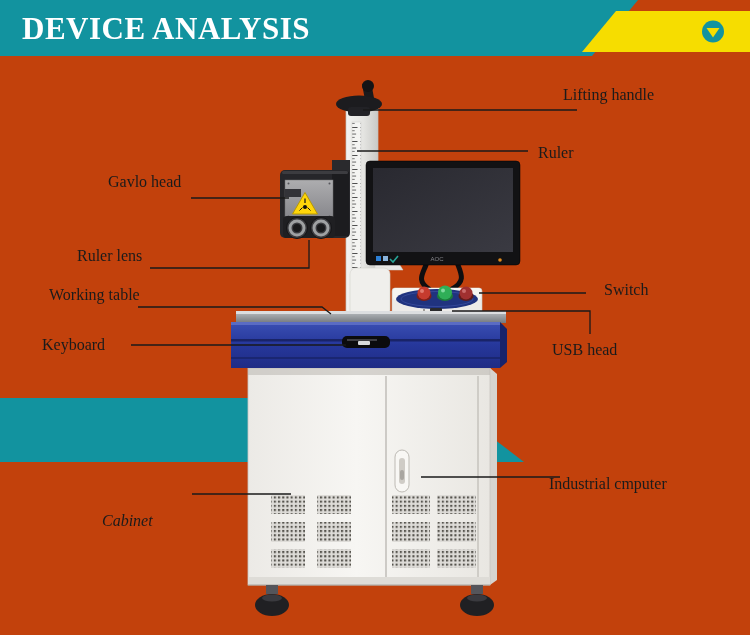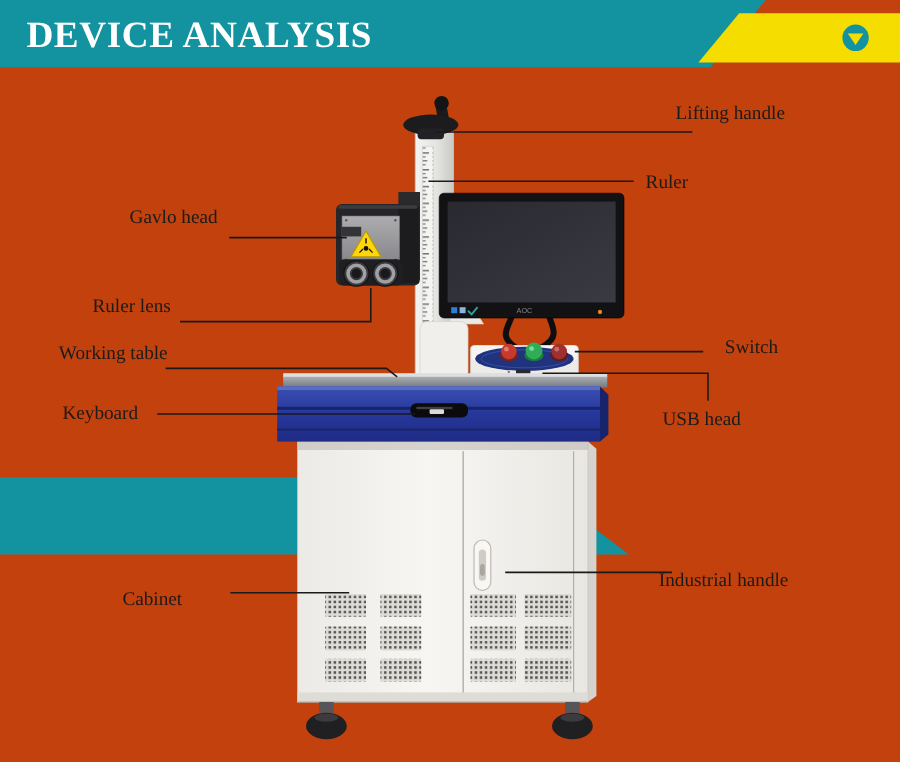--- a/index.html
+++ b/index.html
@@ -13,23 +13,23 @@
     position:absolute;left:22px;top:11px;color:#ffffff;font-size:31px;font-weight:700;
     letter-spacing:.5px;font-family:"Liberation Serif", serif;
   }
   
   .l-lifting{left:563px;top:86px;}
   .l-ruler{left:538px;top:144px;}
   .l-gavlo{left:108px;top:173px;}
   .l-lens{left:77px;top:247px;}
   .l-table{left:37px;top:286px;margin-left:12px;}
   .l-switch{left:604px;top:281px;text-align:right;}
-  .l-keyboard{left:42px;top:336px;margin-left:10px;}
+  .l-keyboard{left:42px;top:336px;}
   .l-usb{left:552px;top:341px;}
-  .l-cabinet{left:102px;top:491px;}
+  .l-cabinet{left:102px;top:512px;font-style:italic;}
   .l-computer{left:549px;top:475px;}
 </style>
 </head>
 <body>
 
 <div class="stage">
 
   <svg width="750" height="635" viewBox="0 0 750 635">
     <defs>
       <linearGradient id="cabGrad" x1="0" y1="0" x2="1" y2="0">
@@ -229,14 +229,14 @@
 
   <div class="txt l-lifting">Lifting handle</div>
   <div class="txt l-ruler">Ruler</div>
   <div class="txt l-gavlo">Gavlo head</div>
   <div class="txt l-lens">Ruler lens</div>
   <div class="txt l-table">Working table</div>
   <div class="txt l-switch">Switch</div>
   <div class="txt l-keyboard">Keyboard</div>
   <div class="txt l-usb">USB head</div>
   <div class="txt l-cabinet">Cabinet</div>
-  <div class="txt l-computer">Industrial handle</div>
+  <div class="txt l-computer">Industrial cmputer</div>
 </div>
 
 </body></html>

